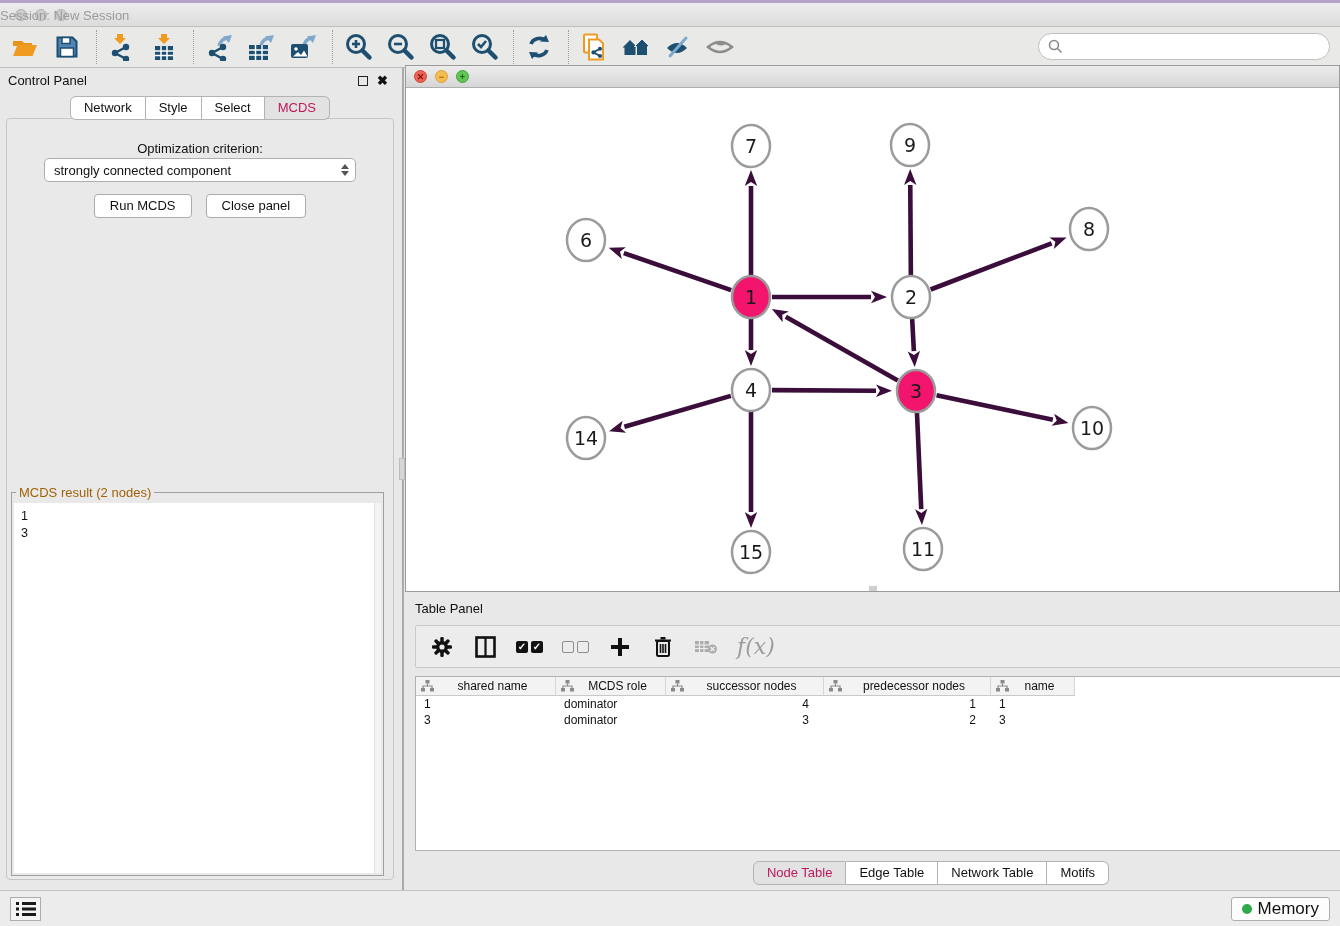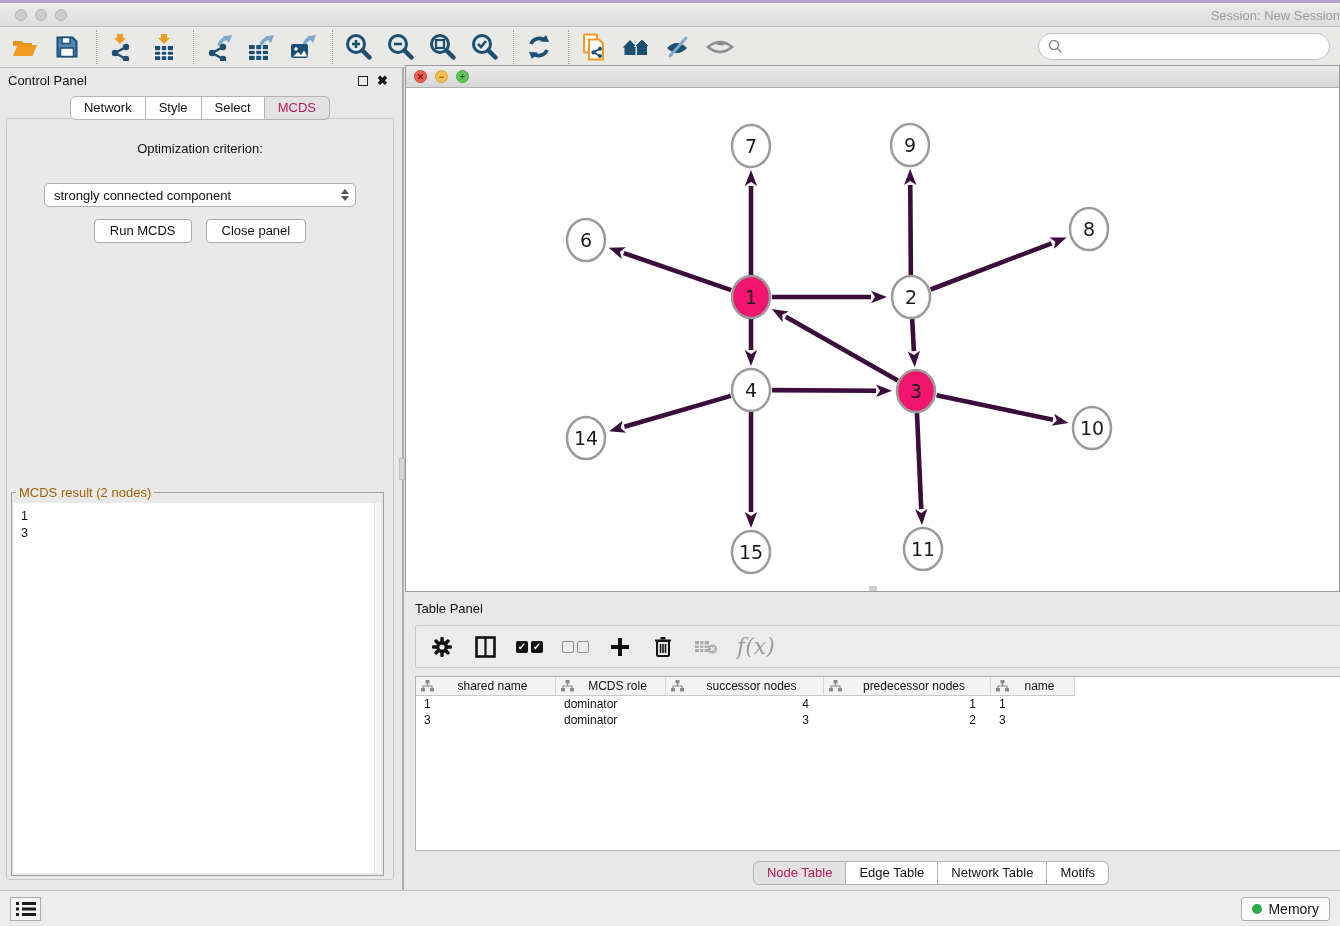--- a/index.html
+++ b/index.html
@@ -5,21 +5,21 @@
   * { margin:0; padding:0; box-sizing:border-box; }
   html,body { width:1340px; height:926px; overflow:hidden;
     font-family:"Liberation Sans", sans-serif; background:#e8e8e8; position:relative; }
 
   
   .titlebar { position:absolute; left:0; top:0; width:1340px; height:27px;
     background:linear-gradient(#efefef,#dcdcdc); border-bottom:1px solid #bfbfbf; }
   .titlebar .accent { position:absolute; left:0; top:0; width:100%; height:3px; background:#b5a2c9; }
   .traffic { position:absolute; top:9px; left:15px; display:flex; gap:8px; }
   .traffic .dot { width:12px; height:12px; border-radius:50%; background:#cdcdcd; border:1px solid #b2b2b2; }
-  .win-title { position:absolute; width:100%; text-align:right; top:8px; font-size:13px; color:#9b9b9b; }
+  .win-title { position:absolute; width:100%; text-align:left; top:8px; font-size:13px; color:#9b9b9b; }
 
   
   .toolbar { position:absolute; left:0; top:27px; width:1340px; height:41px;
     background:#e9e9e7; border-bottom:1px solid #bdbdbd; display:flex; align-items:center; padding-left:10px; }
   .tb-btn { width:30px; height:30px; display:flex; align-items:center; justify-content:center; margin-right:12px; }
   .tb-sep { width:1px; height:34px; margin:0 10px 0 2px; border-left:1px dotted #9f9f9f; }
   .searchbox { position:absolute; right:10px; top:6px; width:292px; height:27px; background:#fff;
     border:1px solid #c0c0c0; border-radius:14px; display:flex; align-items:center; padding-left:9px; }
   .searchbox input { border:none; outline:none; flex:1; font-size:13px; background:transparent; margin-left:6px; }
 
@@ -31,21 +31,21 @@
   .panel-close { font-size:13px; font-weight:bold; color:#111; margin-left:9px; }
   .cp-hdr-icons { position:absolute; right:12px; top:5px; display:flex; align-items:center; }
   .cp-tabs { display:flex; justify-content:center; margin-top:2px; position:relative; z-index:2; }
   .tab { font-size:13px; padding:3px 13px 4px; background:#fff; border:1px solid #b3b3b3; border-left:none; color:#111; }
   .tab:first-child { border-left:1px solid #b3b3b3; border-radius:6px 0 0 6px; }
   .tab:last-child { border-radius:0 6px 6px 0; }
   .tab.sel { background:#e2e2e2; color:#be185d; }
   .cp-content { position:absolute; left:6px; right:6px; top:50px; bottom:10px;
     background:#e9e9e9; border:1px solid #c6c6c6; border-radius:4px; }
   .opt-label { text-align:center; margin-top:22px; font-size:13px; color:#111; }
-  .select { width:312px; height:24px; margin:27px auto 0; background:#fff; border:1px solid #aeaeae;
+  .select { width:312px; height:24px; margin:2px auto 0; background:#fff; border:1px solid #aeaeae;
     border-radius:5px; display:flex; align-items:center; padding:0 6px 0 9px; font-size:13px; color:#111; }
   .select .val { flex:1; }
   .stepper { display:flex; flex-direction:column; gap:2px; align-items:center; }
   .stepper .up { width:0;height:0;border-left:4px solid transparent;border-right:4px solid transparent;border-bottom:5px solid #555; }
   .stepper .dn { width:0;height:0;border-left:4px solid transparent;border-right:4px solid transparent;border-top:5px solid #555; }
   .btn-row { display:flex; justify-content:center; gap:14px; margin-top:12px; }
   .pbtn { font-size:13px; color:#111; background:#fff; border:1px solid #ababab; border-radius:4px; padding:3px 15px 4px; }
   .result-box { position:absolute; left:4px; right:9px; top:373px; bottom:3px; border:1px solid #9f9f9f; }
   .result-legend { position:absolute; top:-8px; left:4px; font-size:13px; color:#a16207; background:#e9e9e9; padding:0 3px; }
   .result-inner { position:absolute; left:2px; right:2px; top:10px; bottom:2px; background:#fff; }
@@ -90,21 +90,21 @@
   .tr { display:flex; height:16px; }
   .td { font-size:12px; color:#111; padding:0 0 0 8px; line-height:16px; }
   .td.r { text-align:right; padding-right:15px; }
   .tp-tabs { position:absolute; left:0; width:100%; top:266px; display:flex; justify-content:center; }
 
   
   .status-bar { position:absolute; left:0; top:890px; width:1340px; height:36px; background:#ececec; border-top:1px solid #c3c3c3; }
   .sb-list { position:absolute; left:10px; top:6px; width:31px; height:24px; background:#f4f4f4;
     border:1px solid #adadad; display:flex; align-items:center; justify-content:center; }
   .sb-mem { position:absolute; right:10px; top:6px; height:24px; background:#fdfdfd; border:1px solid #adadad;
-    border-radius:3px; display:flex; align-items:center; padding:0 10px; gap:6px; font-size:14px; color:#111; }
+    border-radius:3px; display:flex; align-items:center; padding:0 10px; gap:6px; font-size:17px; color:#111; }
   .mem-dot { width:10px; height:10px; border-radius:50%; }
 </style>
 </head>
 <body>
 
 <div class="titlebar">
   <div class="accent"></div>
   <div class="traffic">
     <div class="dot"></div>
     <div class="dot"></div>

